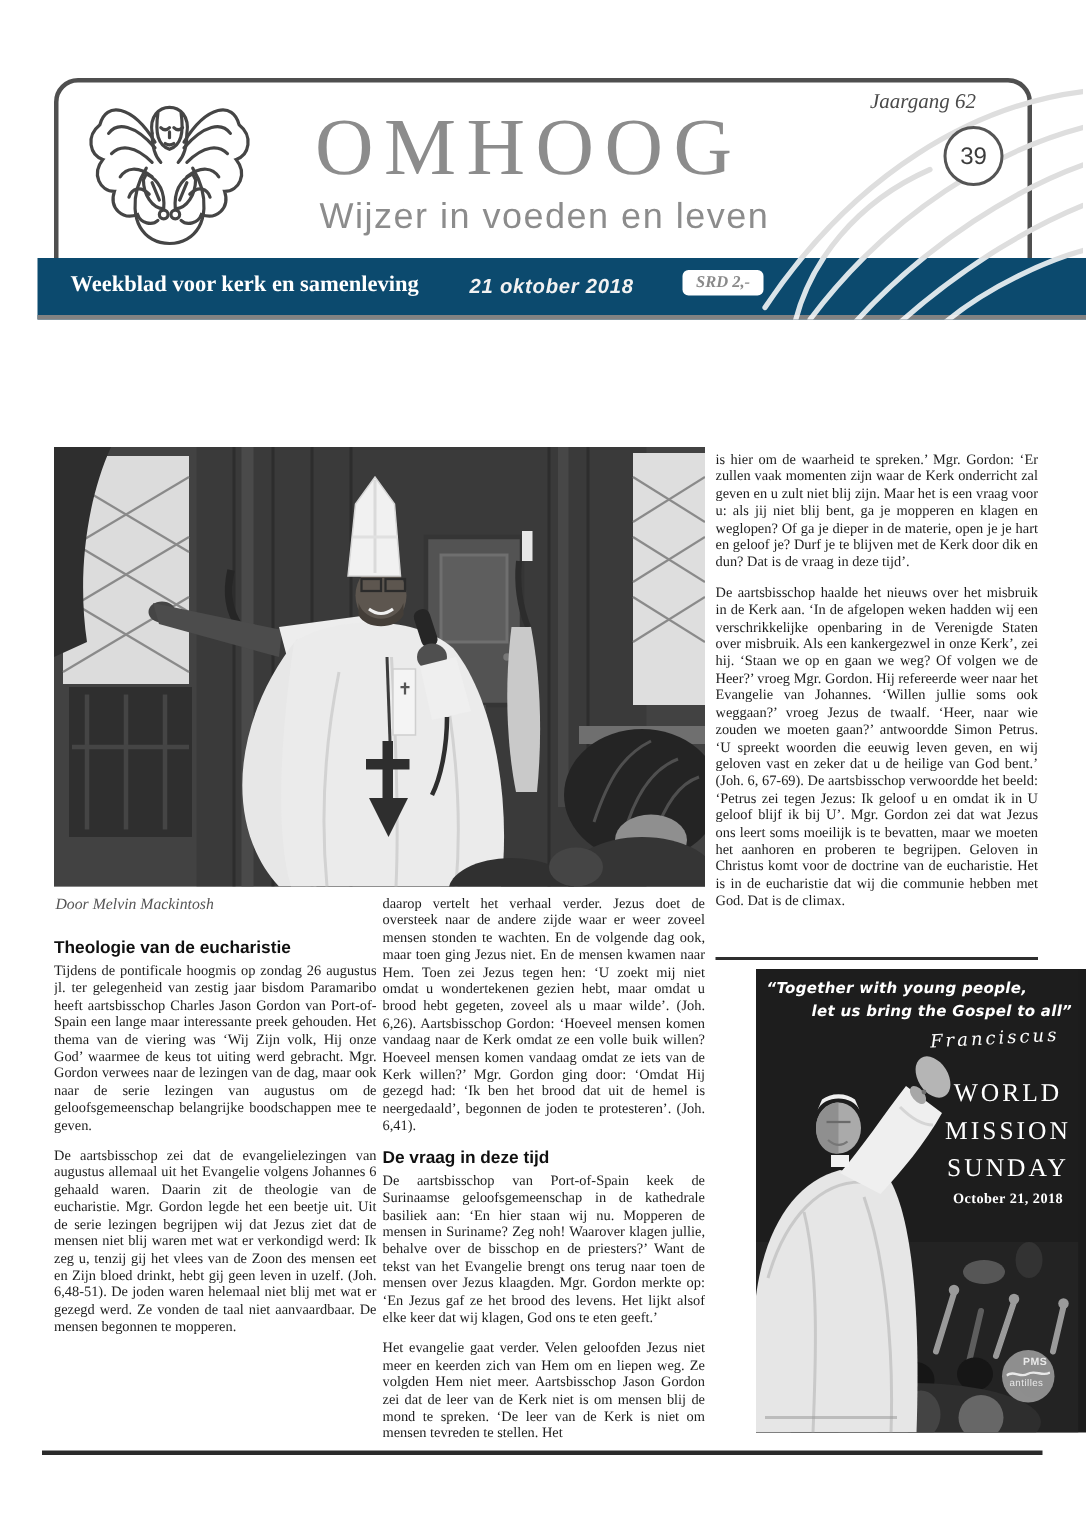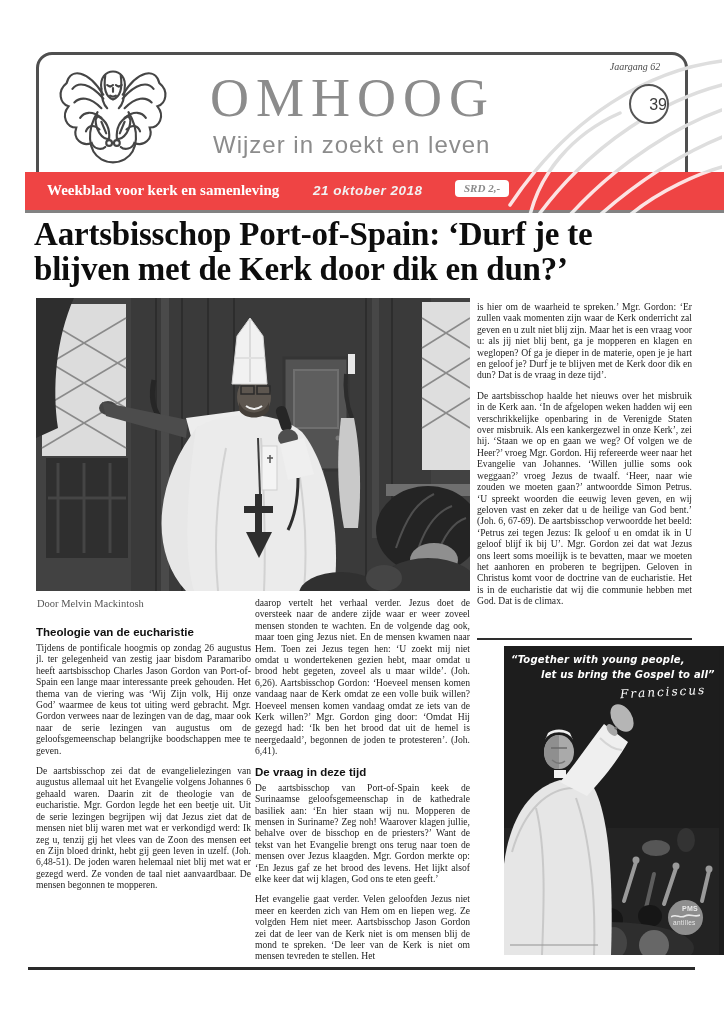--- a/index.html
+++ b/index.html
@@ -19,36 +19,36 @@
   .mast-title {
     position:absolute; left:210px; top:70px; z-index:3;
     font-family:"Liberation Serif", serif; font-size:54px; line-height:56px;
     color:#8c8c8c; letter-spacing:7px; font-weight:normal;
   }
   .mast-sub {
     position:absolute; left:213px; top:131px; z-index:3;
     font-family:"Liberation Sans", sans-serif; font-size:24px; color:#8c8c8c; letter-spacing:1px;
   }
   .jaargang {
-    position:absolute; left:580px; top:61px; width:110px; text-align:center; z-index:4;
-    font-style:italic; font-size:10px; color:#4a4a4a;
+    position:absolute; left:580px; top:61px; width:110px; text-align:left; z-index:4;
+    font-style:italic; font-size:14px; color:#4a4a4a;
   }
   .issue-circle {
     position:absolute; left:629px; top:84px; width:40px; height:40px; z-index:4;
     border:2px solid #555; border-radius:50%; background:#fff;
     font-family:"Liberation Sans", sans-serif; font-size:16px; color:#3c3c3c;
-    text-align:right; line-height:37px;
+    text-align:center; line-height:37px;
   }
   .wings-top { position:absolute; left:500px; top:55px; width:222px; height:117px; overflow:hidden; z-index:2; }
   .wings-bar { position:absolute; left:500px; top:172px; width:224px; height:41px; overflow:hidden; z-index:4; }
   .wings-bar svg { transform:translateY(-117px); }
 
   .info-bar {
     position:absolute; left:25px; top:172px; width:699px; height:41px;
-    background:#ef4444; border-bottom:3px solid #828282; z-index:3;
+    background:#0c4a6e; border-bottom:3px solid #828282; z-index:3;
   }
   .info-label {
     position:absolute; left:22px; top:10px; font-weight:bold; font-size:15px; color:#ffffff;
   }
   .info-date {
     position:absolute; left:288px; top:11px; font-style:italic; font-size:13.5px;
     color:#f2f2f2; letter-spacing:.5px; font-family:"Liberation Sans", sans-serif; z-index:5;font-weight:bold;
   }
   .price-tag {
     position:absolute; left:430px; top:8px; padding:2px 9px 3px; background:#ffffff;
@@ -59,21 +59,21 @@
   .headline {
     position:absolute; left:34px; top:217px; width:660px; z-index:1;
     font-family:"Liberation Serif", serif; font-weight:bold; font-size:33px;
     line-height:35px; color:#0d0d0d; letter-spacing:-0.2px;
   }
 
   
   .photo { position:absolute; left:36px; top:298px; width:434px; height:293px; background:#3d3d3d; }
   .photo svg { display:block; }
   .caption {
-    position:absolute; left:37px; top:598px; font-size:10.5px; color:#555;
+    position:absolute; left:37px; top:598px; font-style:italic; font-size:10.5px; color:#555;
   }
 
   
   .col {
     position:absolute; width:215px; text-align:justify;
     font-size:9.6px; line-height:11.4px; color:#1d1d1d;
   }
   .col p { margin:0 0 9px; }
   .col h3 {
     font-family:"Liberation Sans", sans-serif; font-size:11.5px; line-height:13px;
@@ -163,21 +163,21 @@
       <path d="M44,60 C52,64 57,72 56,84 C48,84 42,74 42,64 Z"></path>
       <path d="M76,60 C68,64 63,72 64,84 C72,84 78,74 78,64 Z"></path>
       <path d="M48,66 L53,78"></path> 
         <path d="M72,66 L67,78"></path>
       <circle cx="56" cy="88" r="3"></circle> 
         <circle cx="64" cy="88" r="3"></circle>
     </svg>
   </div>
 
   <div class="mast-title">OMHOOG</div>
-  <div class="mast-sub">Wijzer in zoekt en leven</div>
+  <div class="mast-sub">Wijzer in voeden en leven</div>
   <div class="jaargang">Jaargang 62</div>
   <div class="issue-circle">39</div>
 
   <div class="wings-top">
     <svg width="222" height="160" viewBox="0 0 222 160" fill="none" stroke="#dedede" stroke-width="3.5" stroke-linecap="round">
       <path d="M10,150 C70,60 150,15 222,6"></path>
       <path d="M40,158 C95,85 165,45 222,30"></path>
       <path d="M70,160 C120,105 180,70 222,55"></path>
       <path d="M100,160 C145,120 190,95 222,82"></path>
       <path d="M30,160 C40,120 70,80 120,58"></path>
@@ -195,21 +195,20 @@
     <svg width="222" height="160" viewBox="0 0 222 160" fill="none" stroke="#ffffff" stroke-width="3.5" stroke-linecap="round" opacity="0.85">
       <path d="M10,150 C70,60 150,15 222,6"></path>
       <path d="M40,158 C95,85 165,45 222,30"></path>
       <path d="M70,160 C120,105 180,70 222,55"></path>
       <path d="M100,160 C145,120 190,95 222,82"></path>
       <path d="M30,160 C40,120 70,80 120,58"></path>
       <path d="M130,160 C160,135 200,118 222,112"></path>
     </svg>
   </div>
 
-  <h1 class="headline">Aartsbisschop Port-of-Spain: ‘Durf je te blijven met de Kerk door dik en dun?’</h1>
 
   <div class="photo">
     <svg width="434" height="293" viewBox="0 0 434 293">
       <rect width="434" height="293" fill="#424242"></rect>
       <g>
         <rect x="95" y="0" width="300" height="293" fill="#3a3a3a"></rect>
         <g stroke="#2d2d2d" stroke-width="2">
           <line x1="120" y1="0" x2="120" y2="293"></line>
             <line x1="146" y1="0" x2="146" y2="293"></line>
           <line x1="172" y1="0" x2="172" y2="293"></line>
@@ -398,20 +397,26 @@
         <path d="M40,106 C40,118 48,124 55,123 L55,89 C47,89 40,96 40,106 Z" fill="#8f8f8f"></path>
         <path d="M41,94 A15 12 0 0 1 69,94 L66,87 A14 9 0 0 0 44,87 Z" fill="#f0f0f0"></path>
         <line x1="47" y1="102" x2="63" y2="102" stroke="#6a6a6a" stroke-width="1.5"></line>
         <path d="M48,114 q7,6 13,1" stroke="#777" stroke-width="1.5" fill="none"></path>
         <rect x="50" y="124" width="12" height="8" fill="#f2f2f2"></rect>
       </g>
     </svg>
     <div class="quote1">“Together with young people,</div>
     <div class="quote2">let us bring the Gospel to all”</div>
     <div class="signature">Franciscus</div>
+    <div class="wms">
+      <div class="line">WORLD</div>
+      <div class="line">MISSION</div>
+      <div class="line">SUNDAY</div>
+      <div class="date">October 21, 2018</div>
+    </div>
     <div class="pms-logo">
       <svg class="wave" viewBox="0 0 29 6">
         <path d="M0,4 C5,0 9,6 14,3 C19,0 24,5 29,2" stroke="#ffffff" stroke-width="1.6" fill="none"></path>
       </svg>
       <span class="t1">PMS</span>
       <span class="t2">antilles</span>
     </div>
     <div class="poster-credit"></div>
   </div>
 

